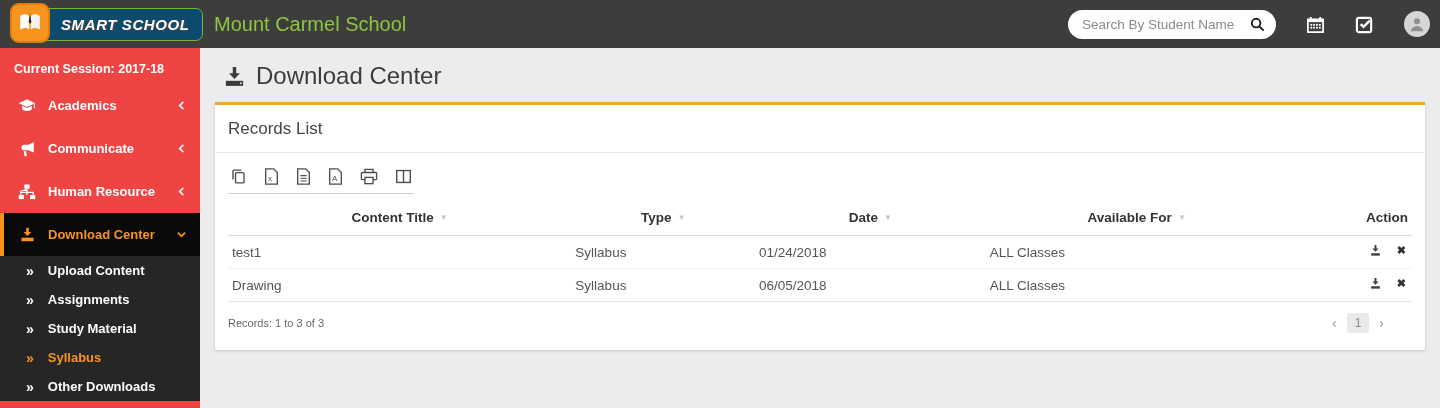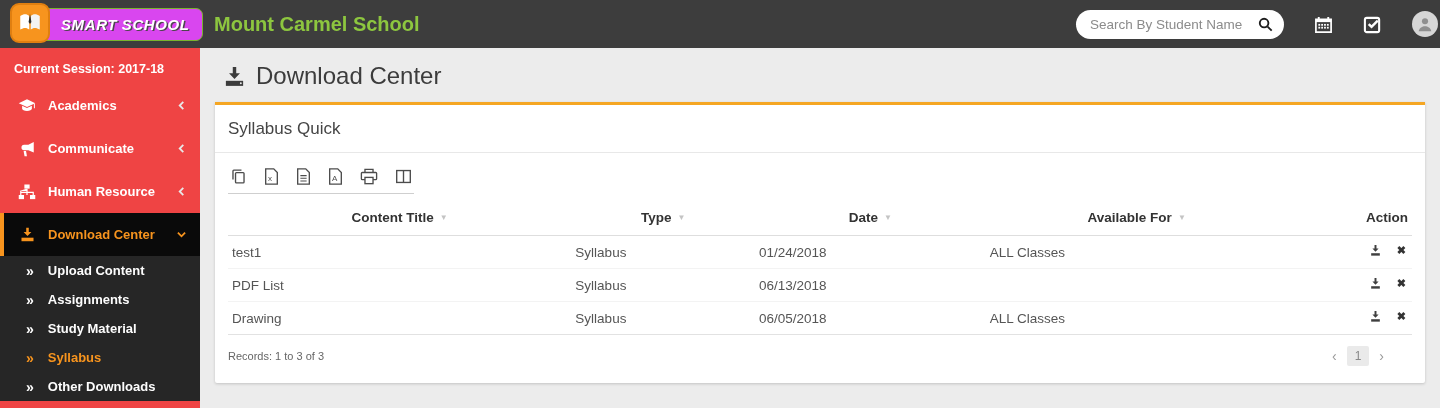--- a/index.html
+++ b/index.html
@@ -4,28 +4,28 @@
 <style>
   html,body{margin:0;padding:0;width:1440px;height:408px;overflow:hidden;
     font-family:"Liberation Sans",sans-serif;background:#ececec;}
   .app{width:1440px;height:408px;position:relative;}
 
   
   .topbar{position:absolute;top:0;left:0;width:1440px;height:48px;background:#3d3d3d;
     display:flex;align-items:center;z-index:5;}
   .logo-zone{width:200px;flex:0 0 200px;display:flex;align-items:center;}
   .logo{position:relative;margin-left:10px;display:flex;align-items:center;cursor:pointer;}
-  .logo-pill{margin-left:16px;height:31px;background:#d946ef;border-radius:7px;
+  .logo-pill{margin-left:16px;height:31px;background:#0c4a6e;border-radius:7px;
     display:flex;align-items:center;padding:0 12px 0 34px;border:1px solid #7ab32e;}
   .logo-text{color:#fff;font-weight:800;font-style:italic;font-size:15px;letter-spacing:.6px;
     text-shadow:1.4px 1.4px 0 rgba(70,70,70,.95);white-space:nowrap;}
   .logo-book{position:absolute;left:0;top:-5px;width:40px;height:40px;background:#f7941e;
     border-radius:9px;display:flex;align-items:center;justify-content:center;border:2px solid #e07f10;box-sizing:border-box;}
-  .school-name{color:#8dc63f;font-weight:bold;font-size:20px;margin-left:14px;white-space:nowrap;}
-  .topbar-right{margin-left:auto;display:flex;align-items:center;gap:30px;padding-right:2px;}
+  .school-name{color:#8dc63f;font-weight:normal;font-size:20px;margin-left:14px;white-space:nowrap;}
+  .topbar-right{margin-left:auto;display:flex;align-items:center;gap:30px;padding-right:10px;}
   .search-pill{width:208px;height:29px;background:#fff;border-radius:15px;display:flex;align-items:center;overflow:hidden;}
   .search-pill input{border:none;outline:none;flex:1;min-width:0;padding:0 2px 0 14px;font-size:13.5px;
     color:#444;font-family:"Liberation Sans",sans-serif;background:transparent;}
   .search-pill input::placeholder{color:#8b8b8b;}
   .pill-mag{flex:0 0 auto;padding-right:11px;display:flex;align-items:center;color:#1d1d1d;cursor:pointer;}
   .top-ic{color:#fff;display:flex;align-items:center;cursor:pointer;}
   .avatar{width:26px;height:26px;border-radius:50%;background:#d6d6d6;display:flex;
     align-items:center;justify-content:center;color:#8f8f8f;cursor:pointer;overflow:hidden;}
 
   
@@ -245,21 +245,21 @@
         <svg width="23" height="23" viewBox="0 0 24 24" fill="#3c3c3c">
           <path d="M10.2 2h3.6v6.5h3.9L12 14.5 6.3 8.5h3.9z"></path>
           <path d="M3 16.5h18v5.3H3z"></path>
             <circle cx="18.6" cy="19.1" r="1" fill="#ececec"></circle>
         </svg>
       </span>
       <span>Download Center</span>
     </div>
 
     <section class="card">
-      <div class="card-title">Syllabus Quick</div>
+      <div class="card-title">Records List</div>
 
       <div class="toolbar">
         <div class="exports">
           <span class="exp-btn">
             <svg width="17" height="17" viewBox="0 0 20 20" fill="none" stroke="currentColor" stroke-width="1.6">
               <rect x="6.5" y="5.5" width="10" height="12" rx="1"></rect>
               <path d="M13.5 2.5h-9a1 1 0 0 0-1 1v10"></path>
             </svg>
           </span>
           <span class="exp-btn">
@@ -315,35 +315,20 @@
               <span>Action</span>
             </th>
           </tr>
         </thead>
         <tbody>
           <tr>
             <td class="c-title">test1</td>
             <td>Syllabus</td>
             <td>01/24/2018</td>
             <td>ALL Classes</td>
-            <td class="c-action"><span class="act-wrap">
-              <span class="act-dl">
-                <svg width="13" height="13" viewBox="0 0 24 24" fill="currentColor">
-                      <path d="M10.2 2h3.6v6.5h3.9L12 14.5 6.3 8.5h3.9z"></path>
-                      <path d="M4 17h16v4.5H4z"></path>
-                    </svg>
-              </span>
-              <span class="act-x">✖</span>
-            </span></td>
-          </tr>
-          <tr>
-            <td class="c-title">PDF List</td>
-            <td>Syllabus</td>
-            <td>06/13/2018</td>
-            <td></td>
             <td class="c-action"><span class="act-wrap">
               <span class="act-dl">
                 <svg width="13" height="13" viewBox="0 0 24 24" fill="currentColor">
                       <path d="M10.2 2h3.6v6.5h3.9L12 14.5 6.3 8.5h3.9z"></path>
                       <path d="M4 17h16v4.5H4z"></path>
                     </svg>
               </span>
               <span class="act-x">✖</span>
             </span></td>
           </tr>

